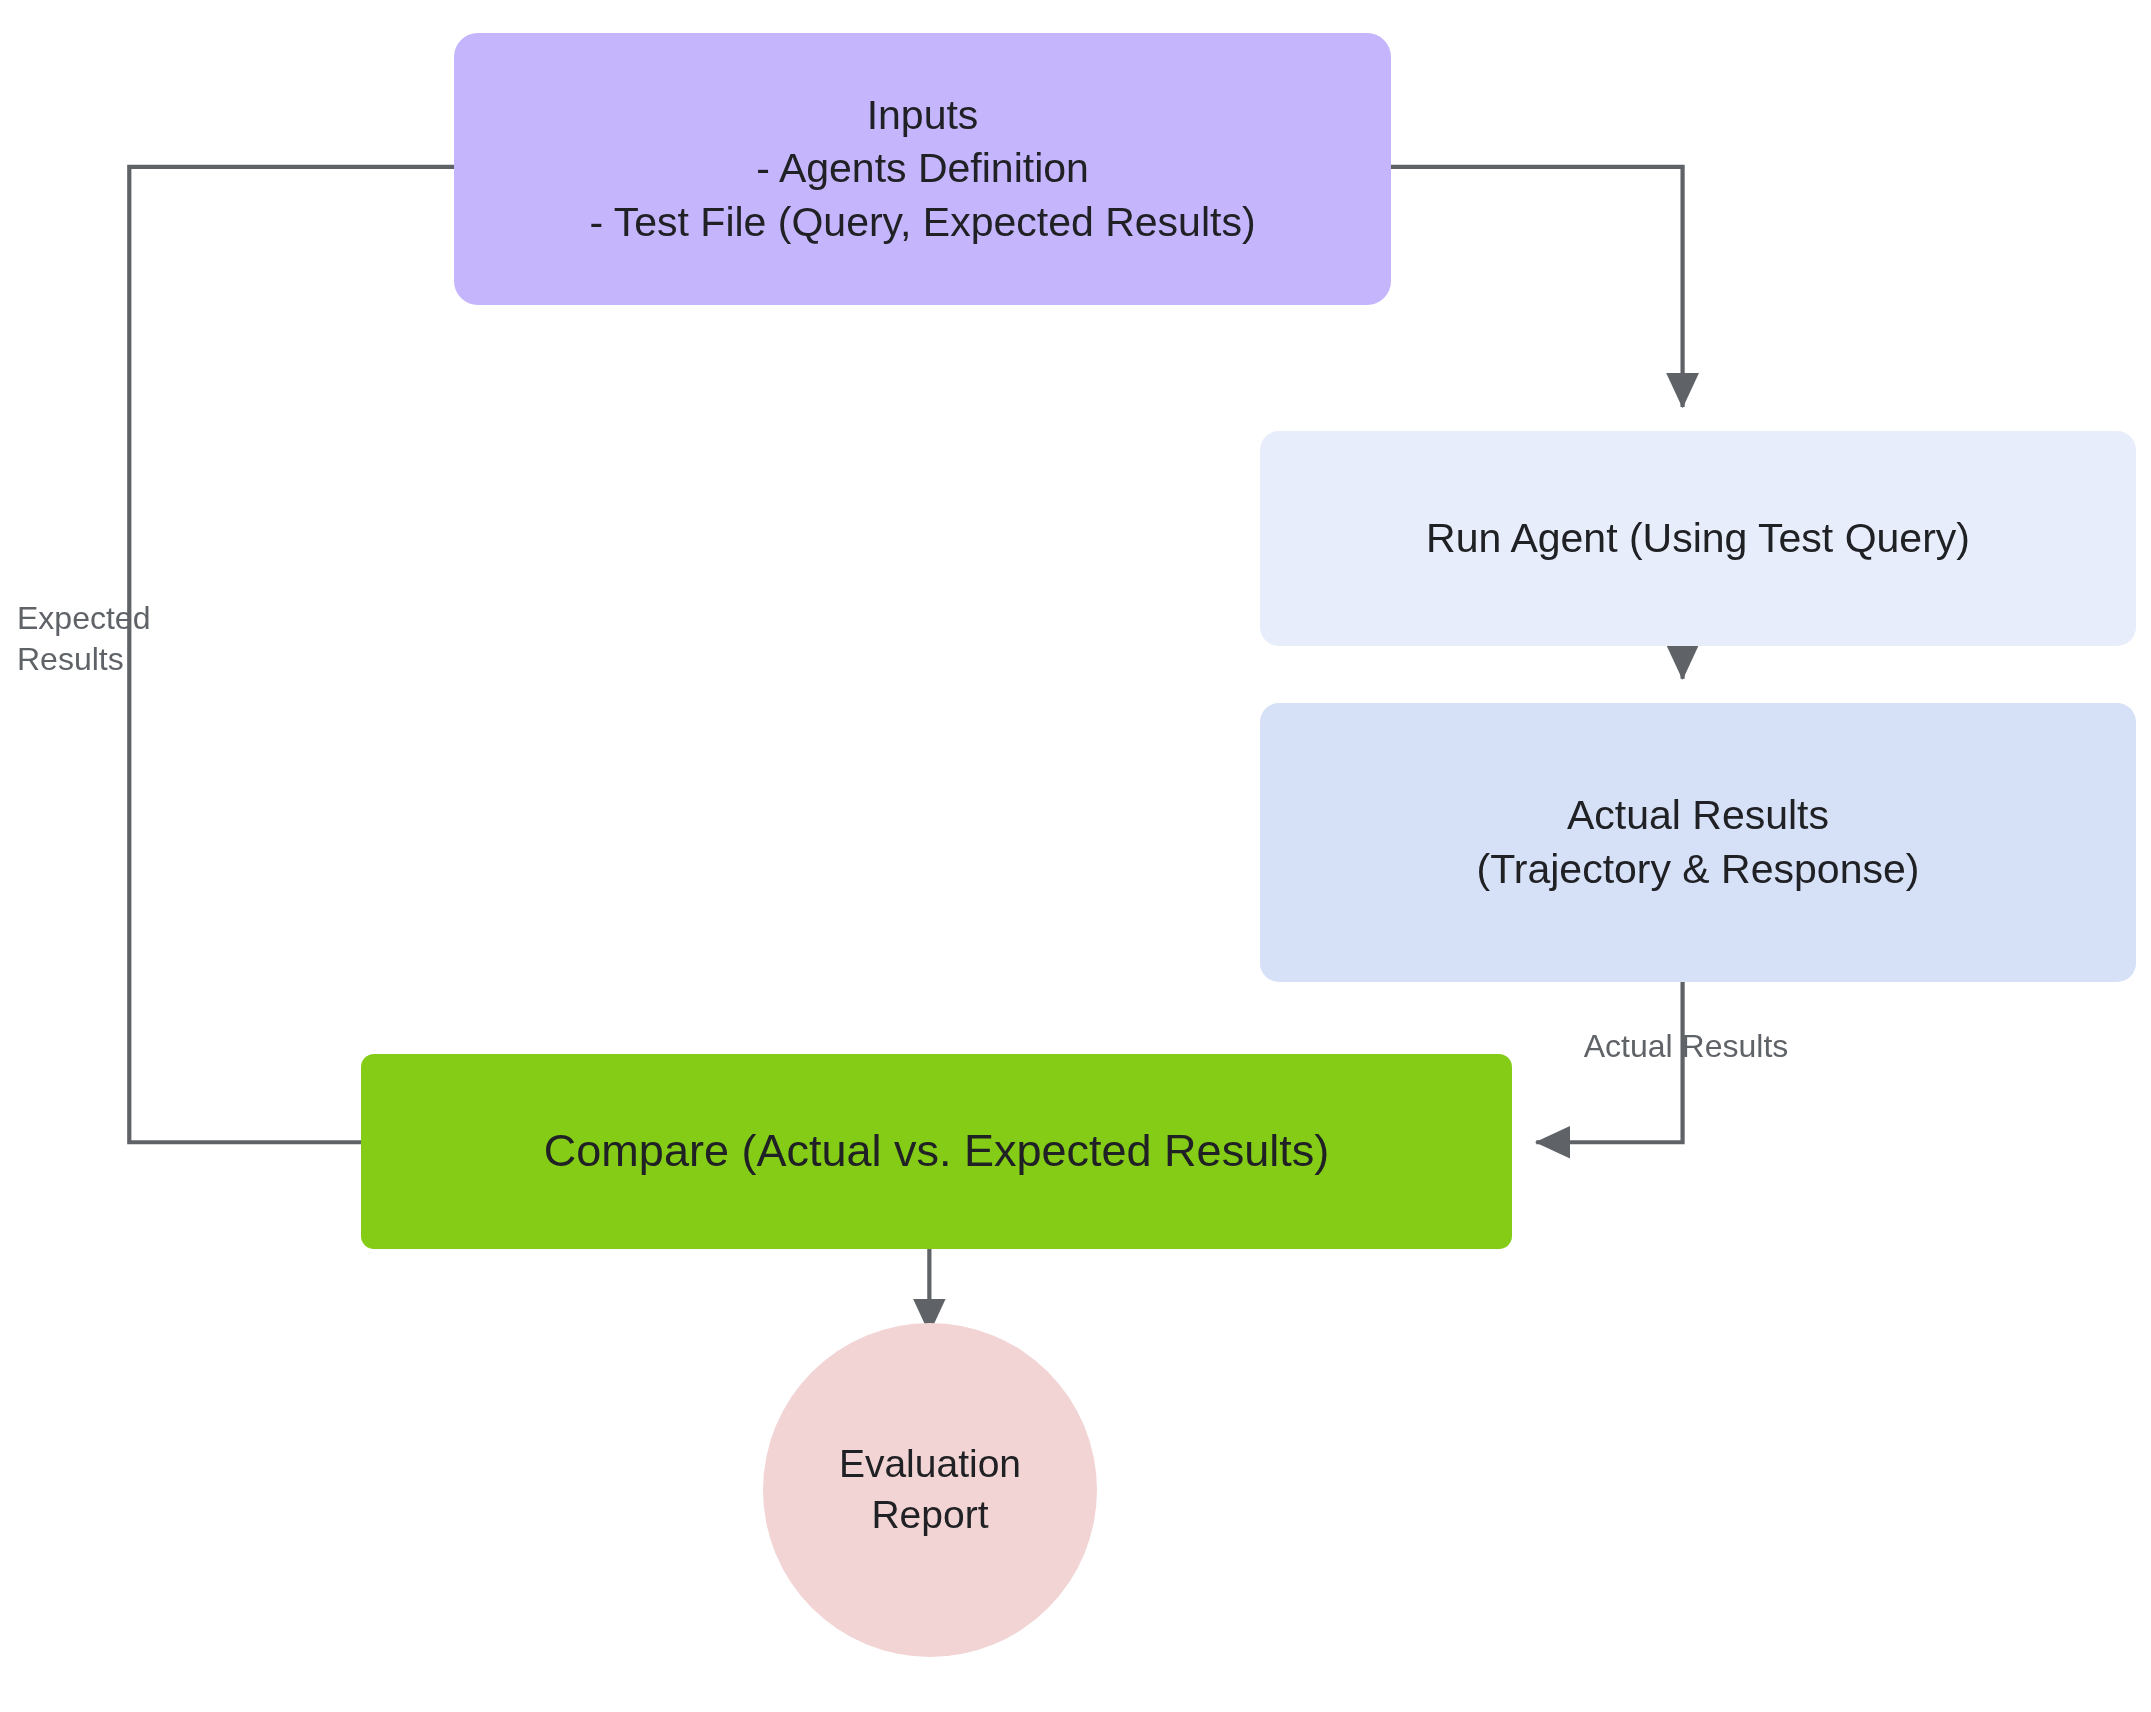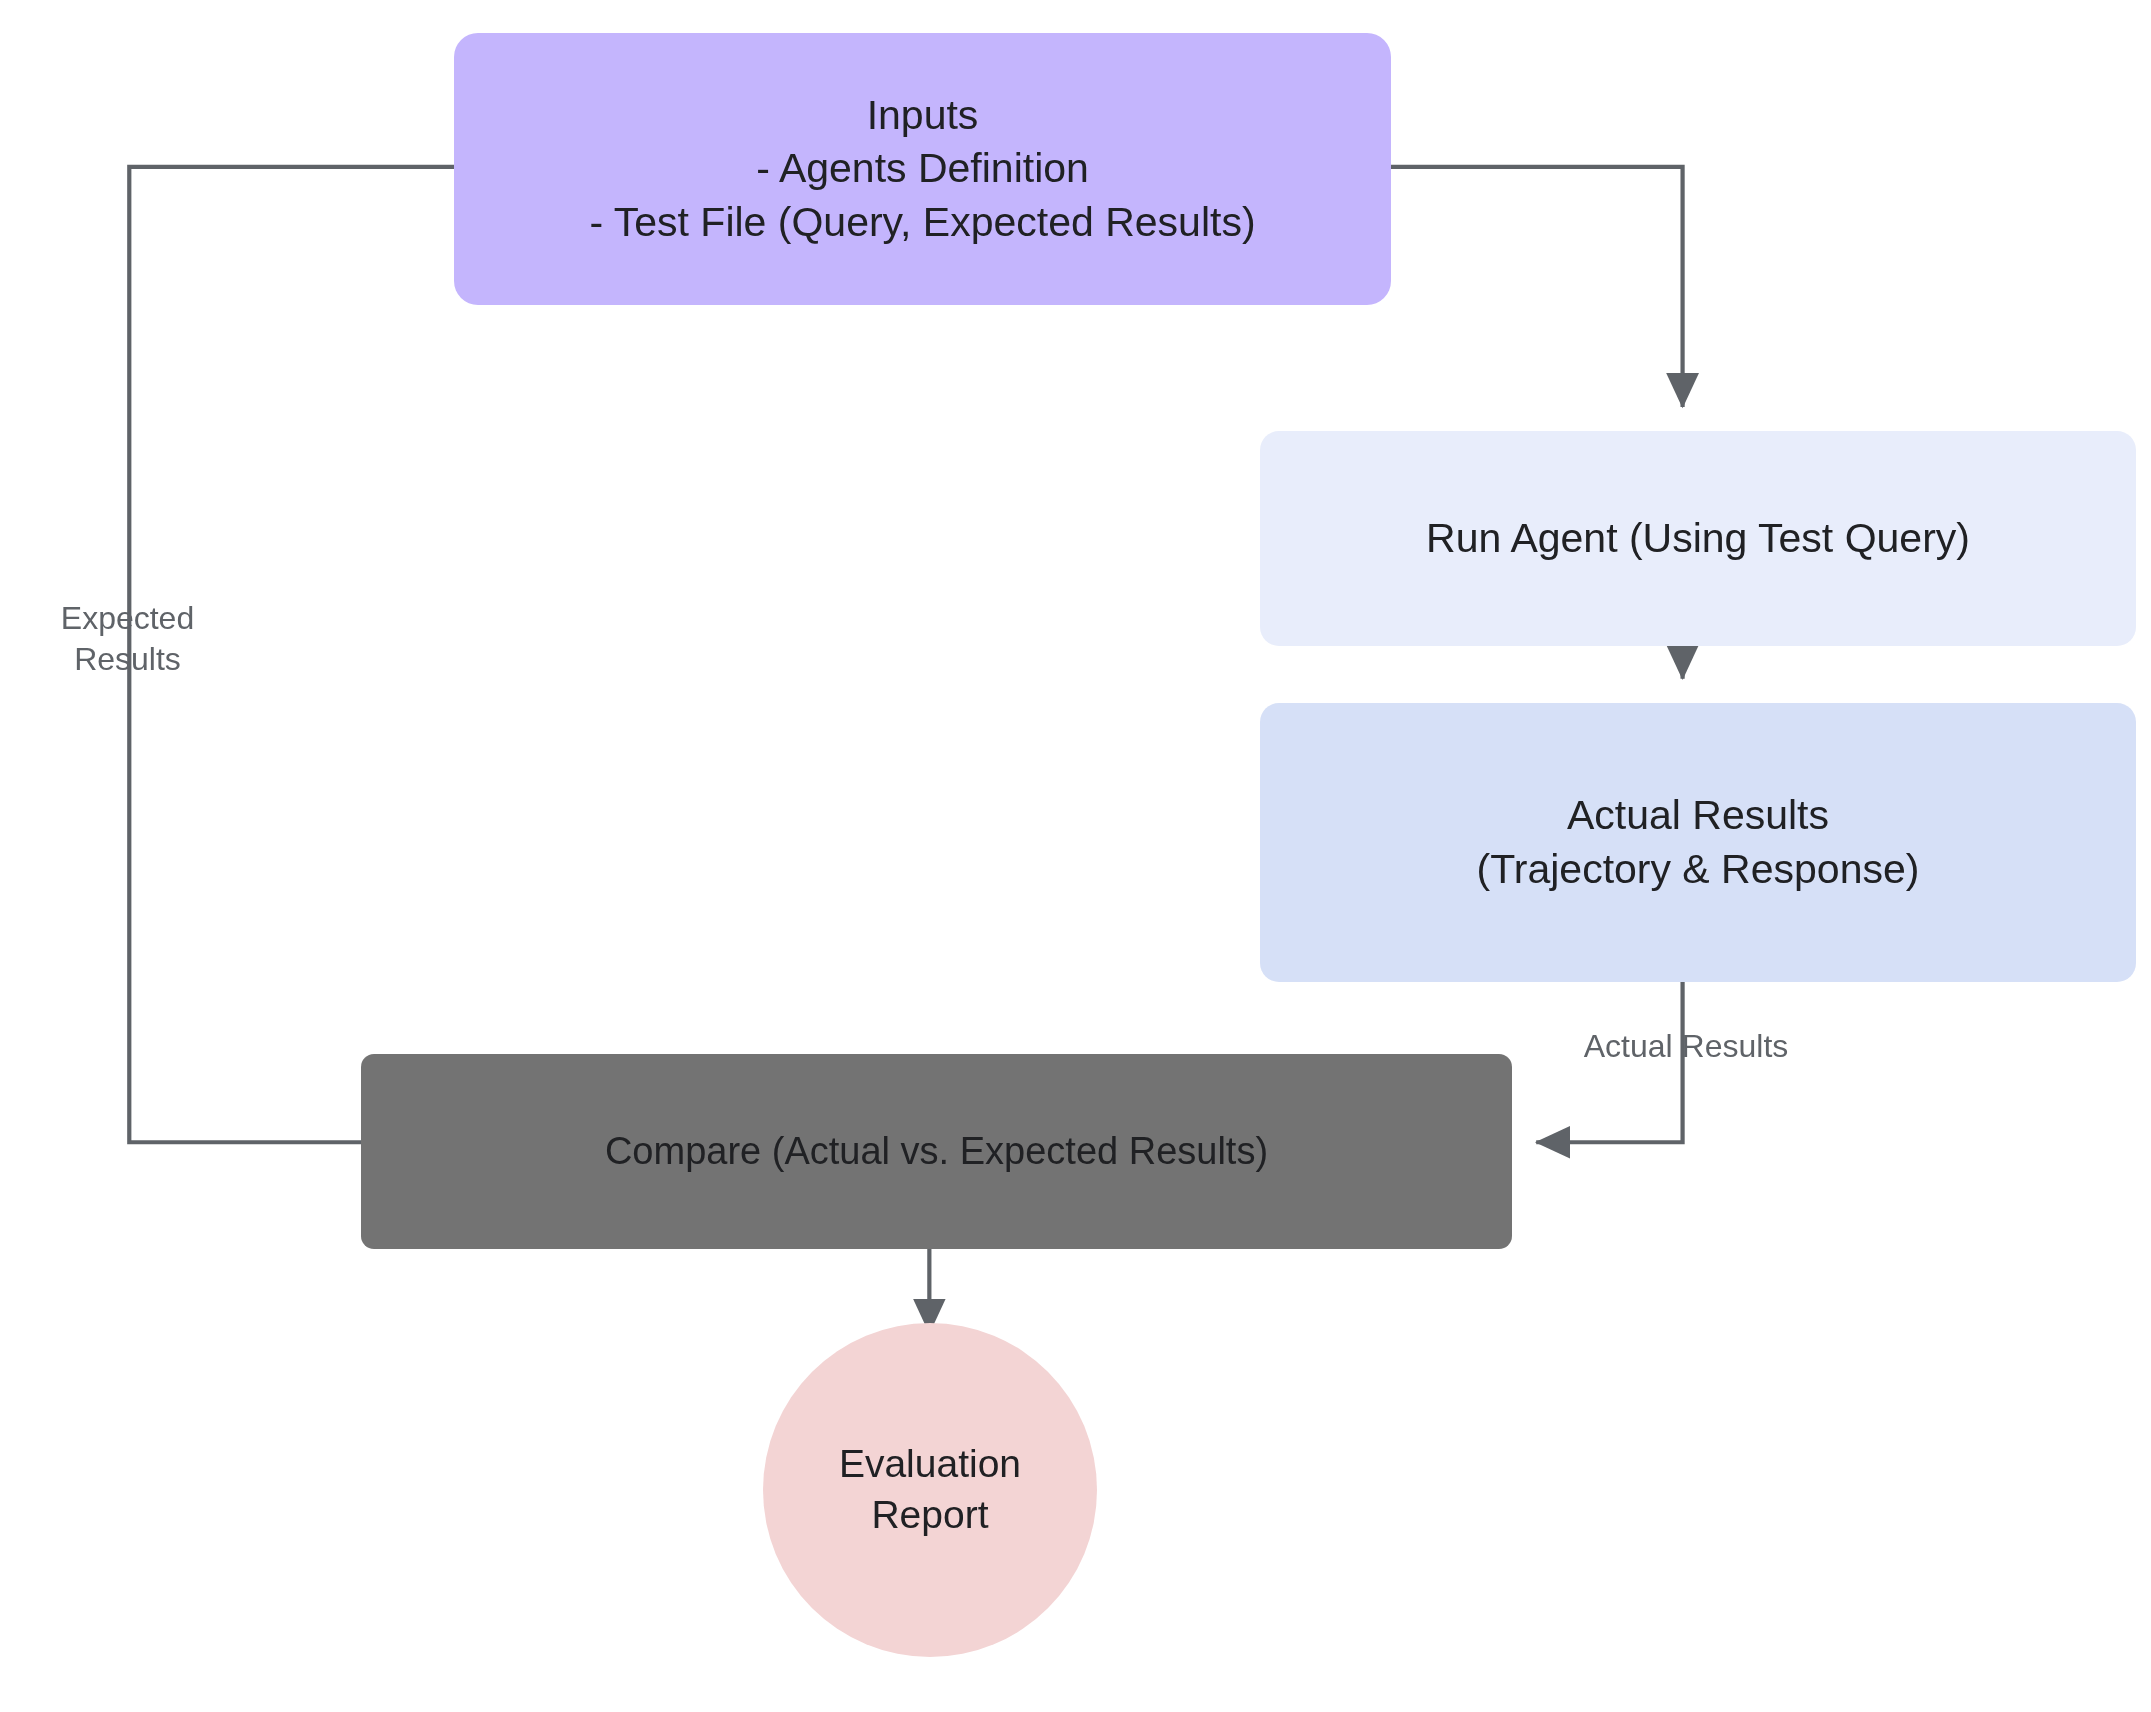--- a/index.html
+++ b/index.html
@@ -65,39 +65,39 @@
     height: 279px;
     background: #d6e0f7;
     border-radius: 19px;
     font-size: 41px;
   }
   .node-compare {
     left: 361px;
     top: 1054px;
     width: 1151px;
     height: 195px;
-    background: #737373;
+    background: #84cc16;
     border-radius: 13px;
-    font-size: 38px;
+    font-size: 45px;
   }
   .node-report {
     left: 763px;
     top: 1323px;
     width: 334px;
     height: 334px;
     background: #f3d4d4;
     border-radius: 50%;
     font-size: 39px;
   }
   .edge-label {
     position: absolute;
     color: #5f6368;
     font-size: 32px;
     line-height: 1.28;
-    text-align: center;
+    text-align: left;
     white-space: pre-line;
   }
   .label-expected {
     left: 17px;
     top: 598px;
     width: 221px;
   }
   .label-actual {
     left: 1555px;
     top: 1026px;

